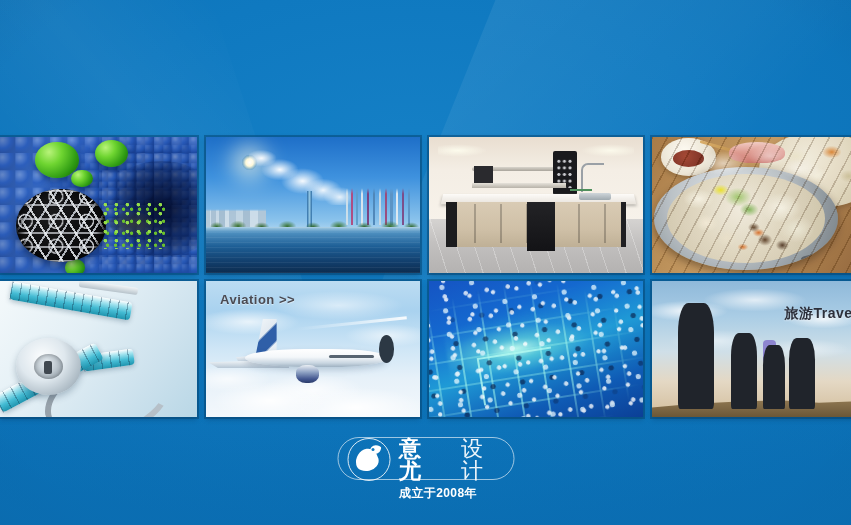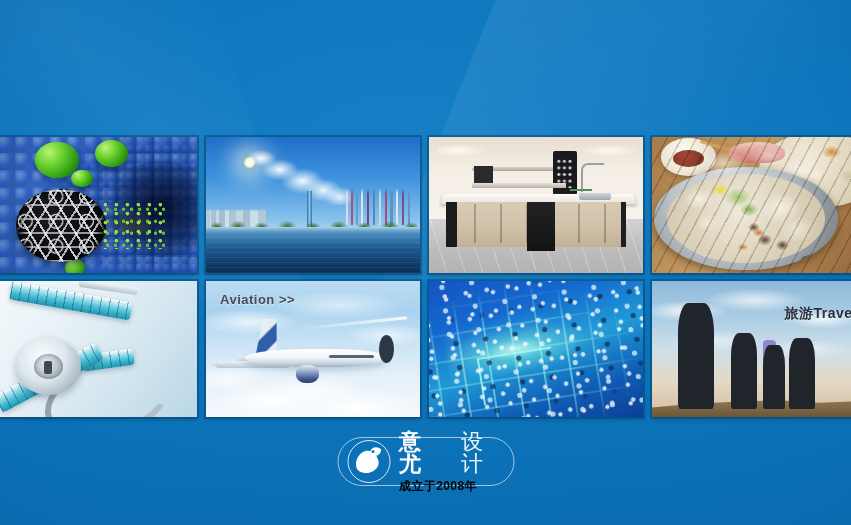--- a/index.html
+++ b/index.html
@@ -733,25 +733,25 @@
     border-radius: 4px;
   }
 
   
   .logo {
     position: absolute;
     left: 50%;
     transform: translateX(-50%);
     top: 437px;
     width: 177px;
-    height: 49px;
+    height: 43px;
     border: 1.5px solid rgba(255,255,255,0.6);
     border-radius: 28px;
     display: flex;
-    align-items: center;
+    align-items: flex-start;
     padding: 0 8px 0 9px;
     box-sizing: border-box;
   }
   .logo-mark {
     width: 41px; height: 41px;
     flex: 0 0 41px;
     border-radius: 50%;
     border: 1.6px solid rgba(255,255,255,0.85);
     position: relative;
     margin-right: 9px;
@@ -795,21 +795,21 @@
     font-size: 22px;
     font-weight: 400;
     color: rgba(255,255,255,0.92);
     letter-spacing: 0.5px;
     margin-left: 18px;
   }
   .logo-since {
     margin-top: 5px;
     font-size: 12px;
     font-weight: 700;
-    color: #000000;
+    color: #ffffff;
     letter-spacing: 0.4px;
     line-height: 1;
   }
 </style>
 </head>
 <body>
 
 <div class="stage">
 
   <div class="bg-base"></div>

